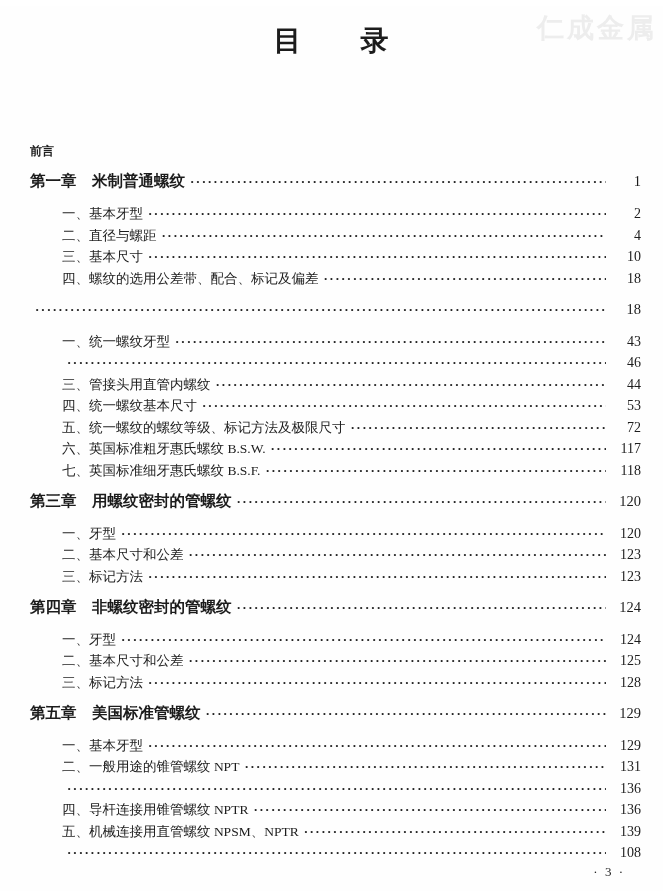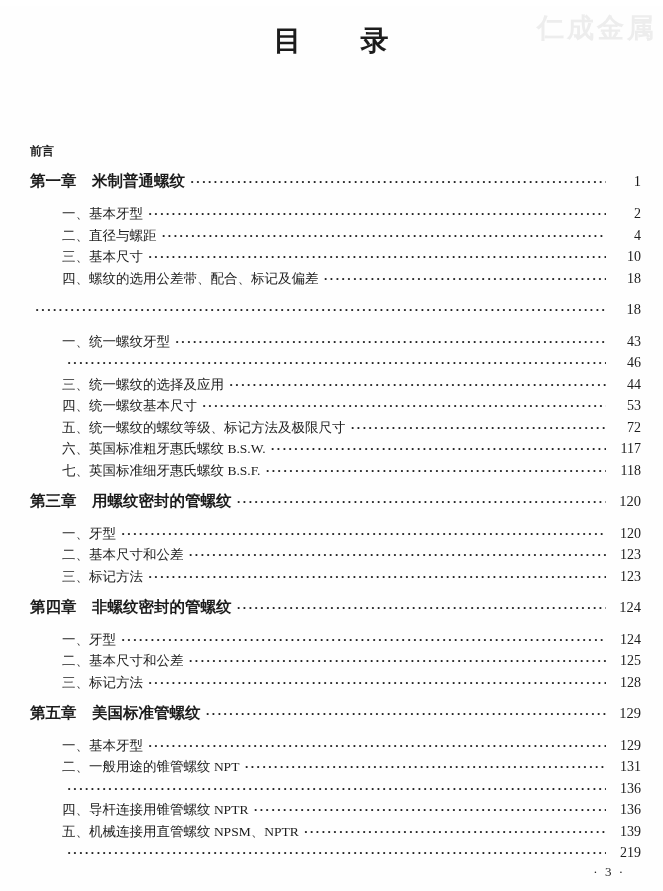--- a/index.html
+++ b/index.html
@@ -146,21 +146,21 @@
       <div class="row item">
         <span class="label">一、统一螺纹牙型</span>
         <span class="leader">····················································································································································································</span>
         <span class="pagenum">43</span>
       </div>
       <div class="row item">
         <span class="leader">····················································································································································································</span>
         <span class="pagenum">46</span>
       </div>
       <div class="row item">
-        <span class="label">三、统一螺纹的选择及应用</span>
+        <span class="label">三、管接头用直管内螺纹</span>
         <span class="leader">····················································································································································································</span>
         <span class="pagenum">44</span>
       </div>
       <div class="row item">
         <span class="label">四、统一螺纹基本尺寸</span>
         <span class="leader">····················································································································································································</span>
         <span class="pagenum">53</span>
       </div>
       <div class="row item">
         <span class="label">五、统一螺纹的螺纹等级、标记方法及极限尺寸</span>
@@ -241,17 +241,17 @@
         <span class="leader">····················································································································································································</span>
         <span class="pagenum">136</span>
       </div>
       <div class="row item">
         <span class="label">五、机械连接用直管螺纹 NPSM、NPTR</span>
         <span class="leader">····················································································································································································</span>
         <span class="pagenum">139</span>
       </div>
       <div class="row item">
         <span class="leader">····················································································································································································</span>
-        <span class="pagenum">219</span>
+        <span class="pagenum">108</span>
       </div>
     </div>
   <div class="footer">· 3 ·</div>
 </div>
 
 </body></html>

